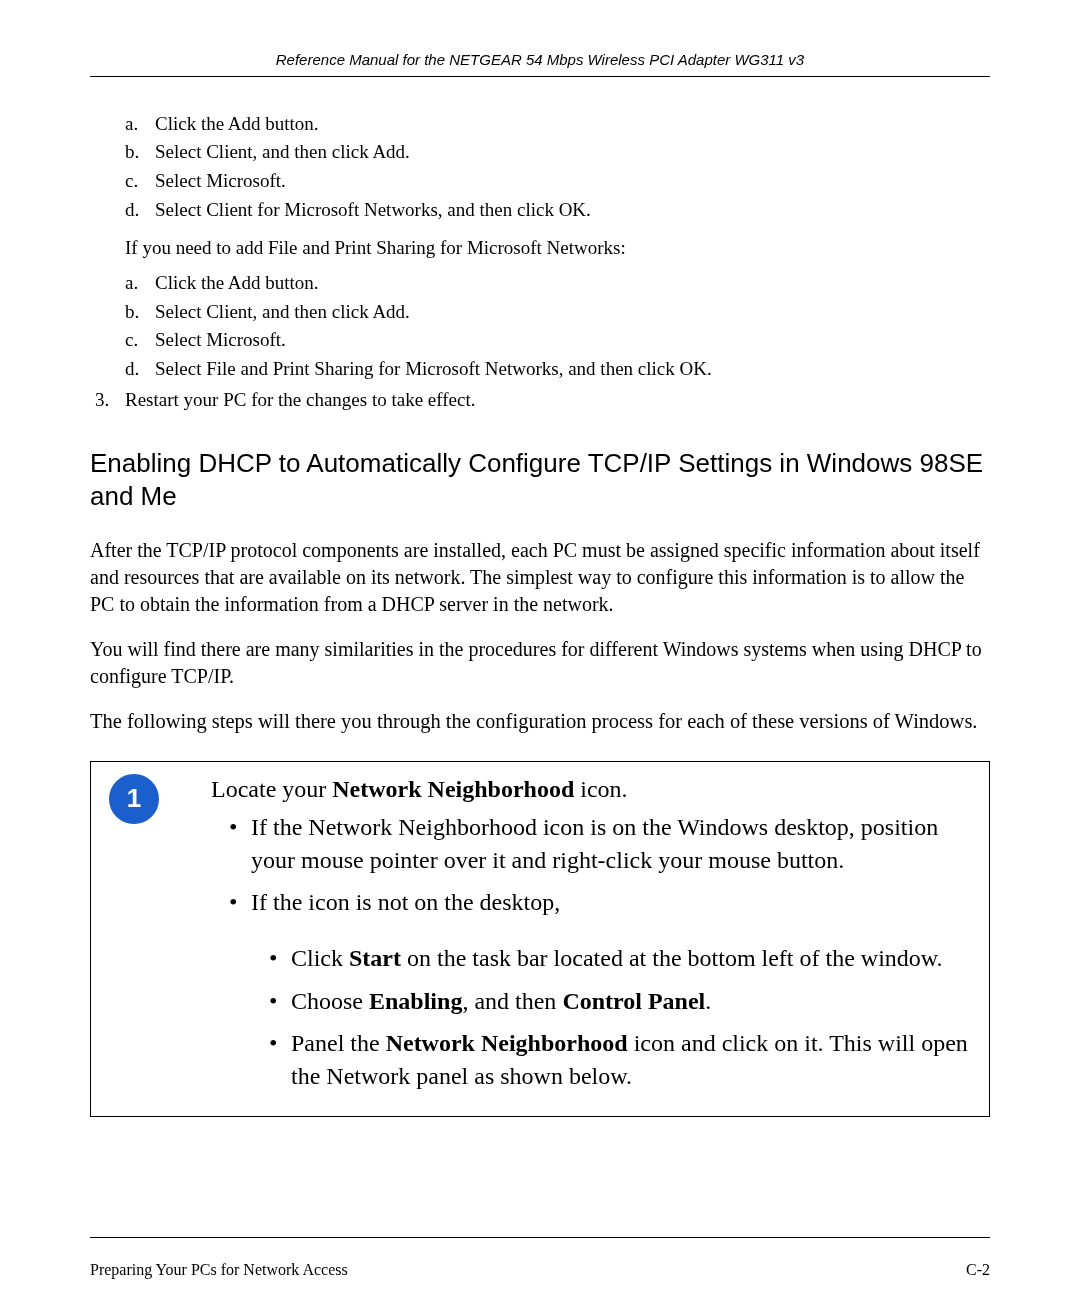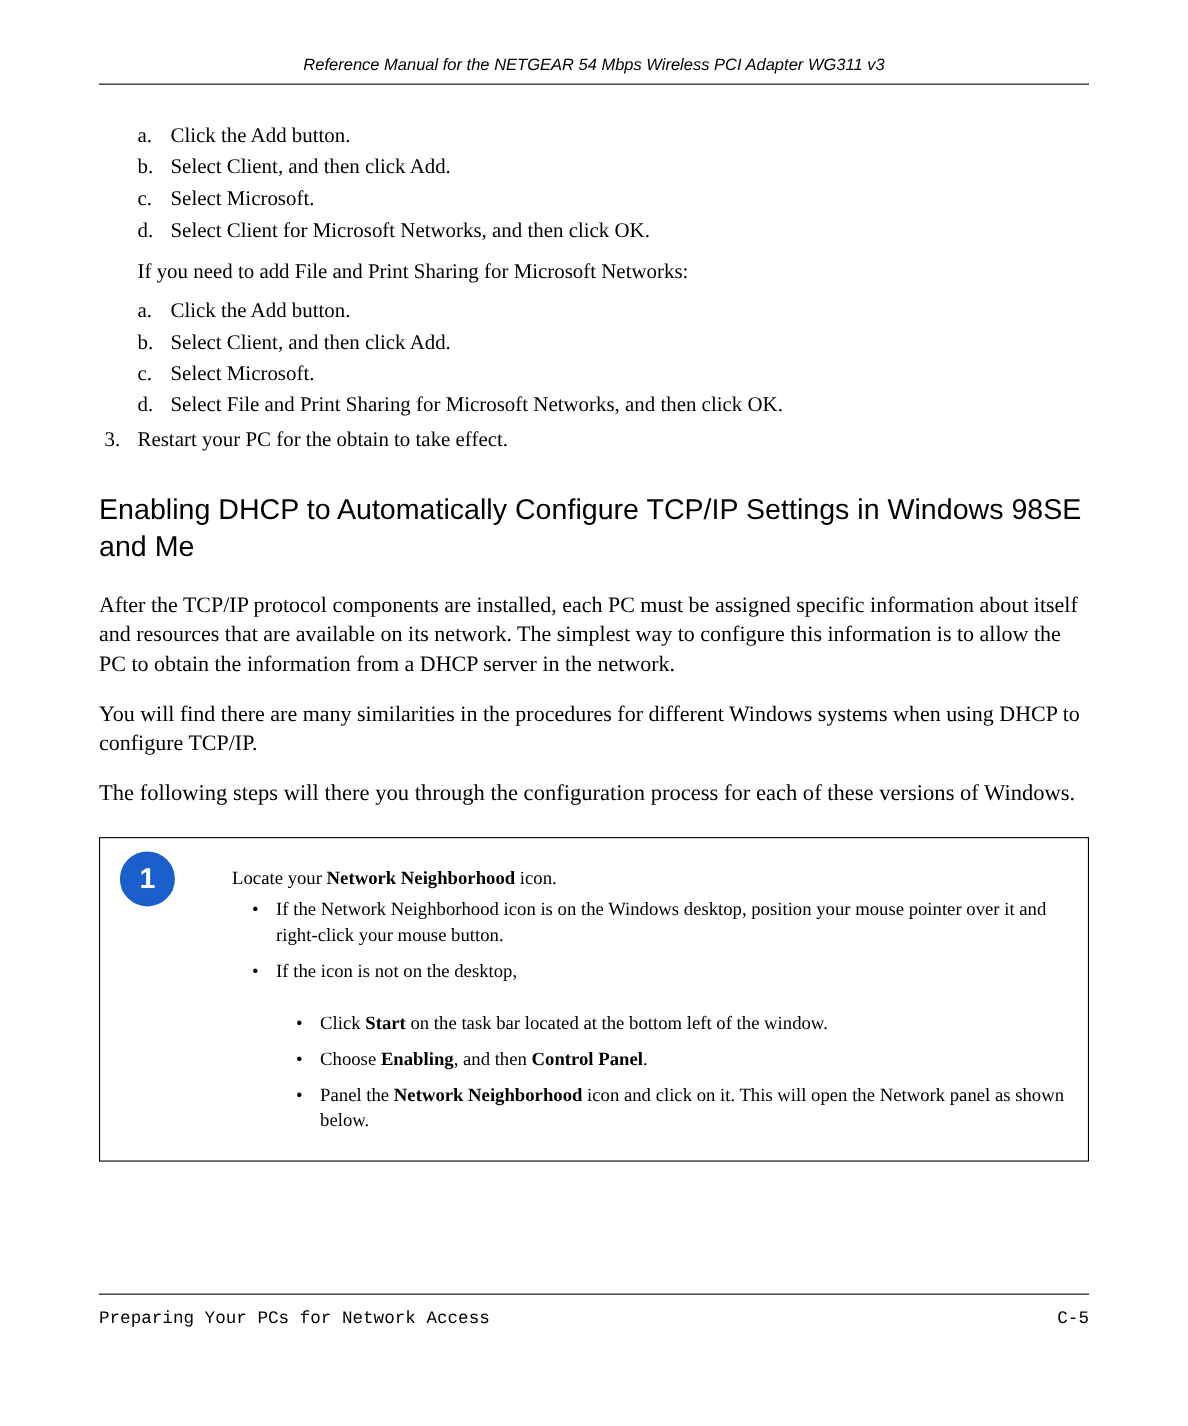--- a/index.html
+++ b/index.html
@@ -85,22 +85,22 @@
   .step-badge::before{
     content:"";
     position:absolute;
     inset:3px;
     border-radius:50%;
     background:#1a5fcc;
   }
   .step-badge span{position:relative;z-index:1;}
   .step-content {
     flex: 1;
-    padding: 26px 18px 14px 0;
-    font-size: 17px;
+    padding: 12px 18px 14px 0;
+    font-size: 24px;
   }
   .step-content p { margin: 0 0 6px 0; }
   .bullet-list {
     list-style: none;
     padding-left: 0;
     margin: 4px 0 0 0;
   }
   .bullet-list > li {
     position: relative;
     padding-left: 40px;
@@ -112,22 +112,22 @@
     position: absolute;
     left: 18px;
     top: 0;
   }
   .bullet-list .bullet-list { margin-top: 24px; }
   .bullet-list .bullet-list > li { padding-left: 40px; }
   .bullet-list .bullet-list > li::before { left: 18px; }
   .footer {
     border-top: 1.5px solid #000;
     margin-top: 120px;
-    padding-top: 12px;
-    font-family: Liberation Mono, monospace;
+    padding-top: 22px;
+    font-family: Liberation Serif, serif;
     font-size: 16px;
     display: flex;
     justify-content: space-between;
   }
 </style>
 </head>
 <body>
 
 <div class="header">
   <span>Reference Manual for the NETGEAR 54 Mbps Wireless PCI Adapter WG311 v3</span>
@@ -143,21 +143,21 @@
 <p class="intro-para">If you need to add File and Print Sharing for Microsoft Networks:</p>
 
 <ol class="ordered-list">
   <li><span class="marker">a.</span><span>Click the Add button.</span></li>
   <li><span class="marker">b.</span><span>Select Client, and then click Add.</span></li>
   <li><span class="marker">c.</span><span>Select Microsoft.</span></li>
   <li><span class="marker">d.</span><span>Select File and Print Sharing for Microsoft Networks, and then click OK.</span></li>
 </ol>
 
 <ol class="ordered-list num-list" style="margin-top:6px;">
-  <li><span class="marker">3.</span><span>Restart your PC for the obtain to take effect.</span></li>
+  <li><span class="marker">3.</span><span>Restart your PC for the changes to take effect.</span></li>
 </ol>
 
 <h2 class="section-heading">Enabling DHCP to Automatically Configure TCP/IP Settings in Windows 98SE and Me</h2>
 
 <p class="body-para">After the TCP/IP protocol components are installed, each PC must be assigned specific information about itself and resources that are available on its network. The simplest way to configure this information is to allow the PC to obtain the information from a DHCP server in the network.</p>
 <p class="body-para" style="font-size:20px;">You will find there are many similarities in the procedures for different Windows systems when using DHCP to configure TCP/IP.</p>
 <p class="body-para" style="font-size:20.5px;">The following steps will there you through the configuration process for each of these versions of Windows.</p>
 
 <div class="step-box">
   <div class="step-badge-cell">
@@ -184,14 +184,14 @@
             <span>Panel the </span><b>Network Neighborhood</b><span> icon and click on it. This will open the Network panel as shown below.</span>
           </li>
         </ul>
       </li>
     </ul>
   </div>
 </div>
 
 <div class="footer">
   <span>Preparing Your PCs for Network Access</span>
-  <span>C-5</span>
+  <span>C-2</span>
 </div>
 
 </body></html>

